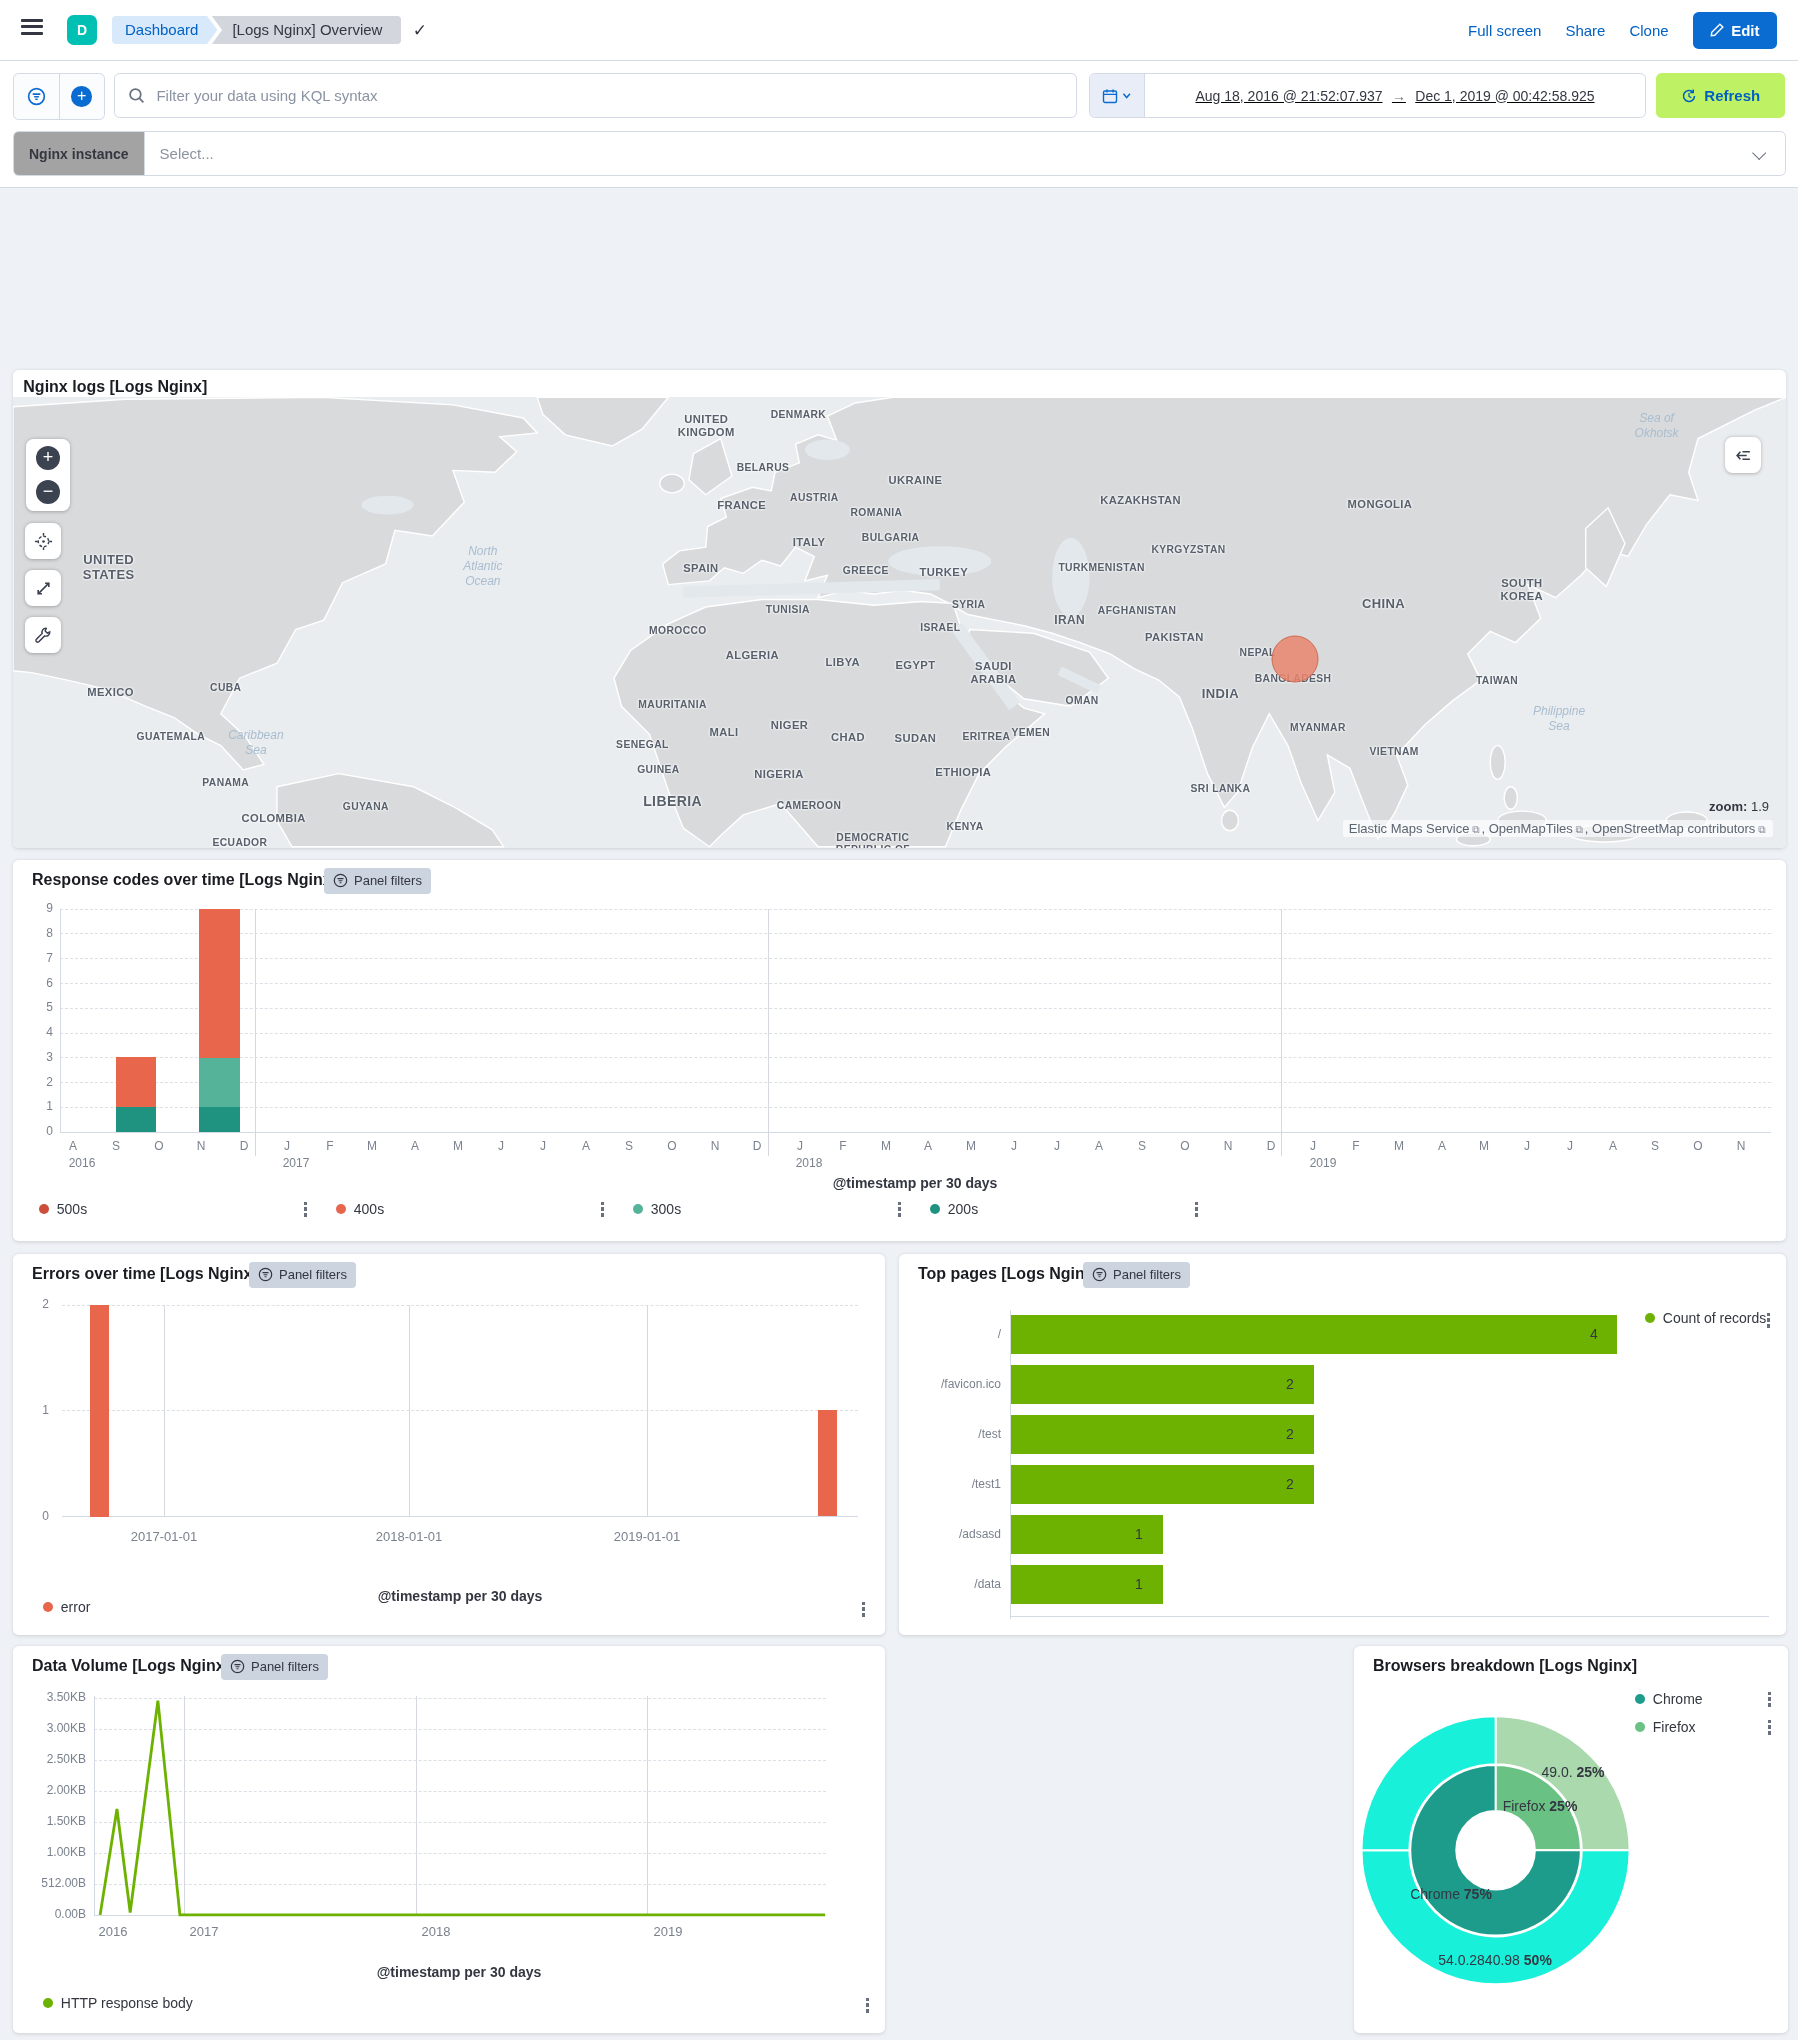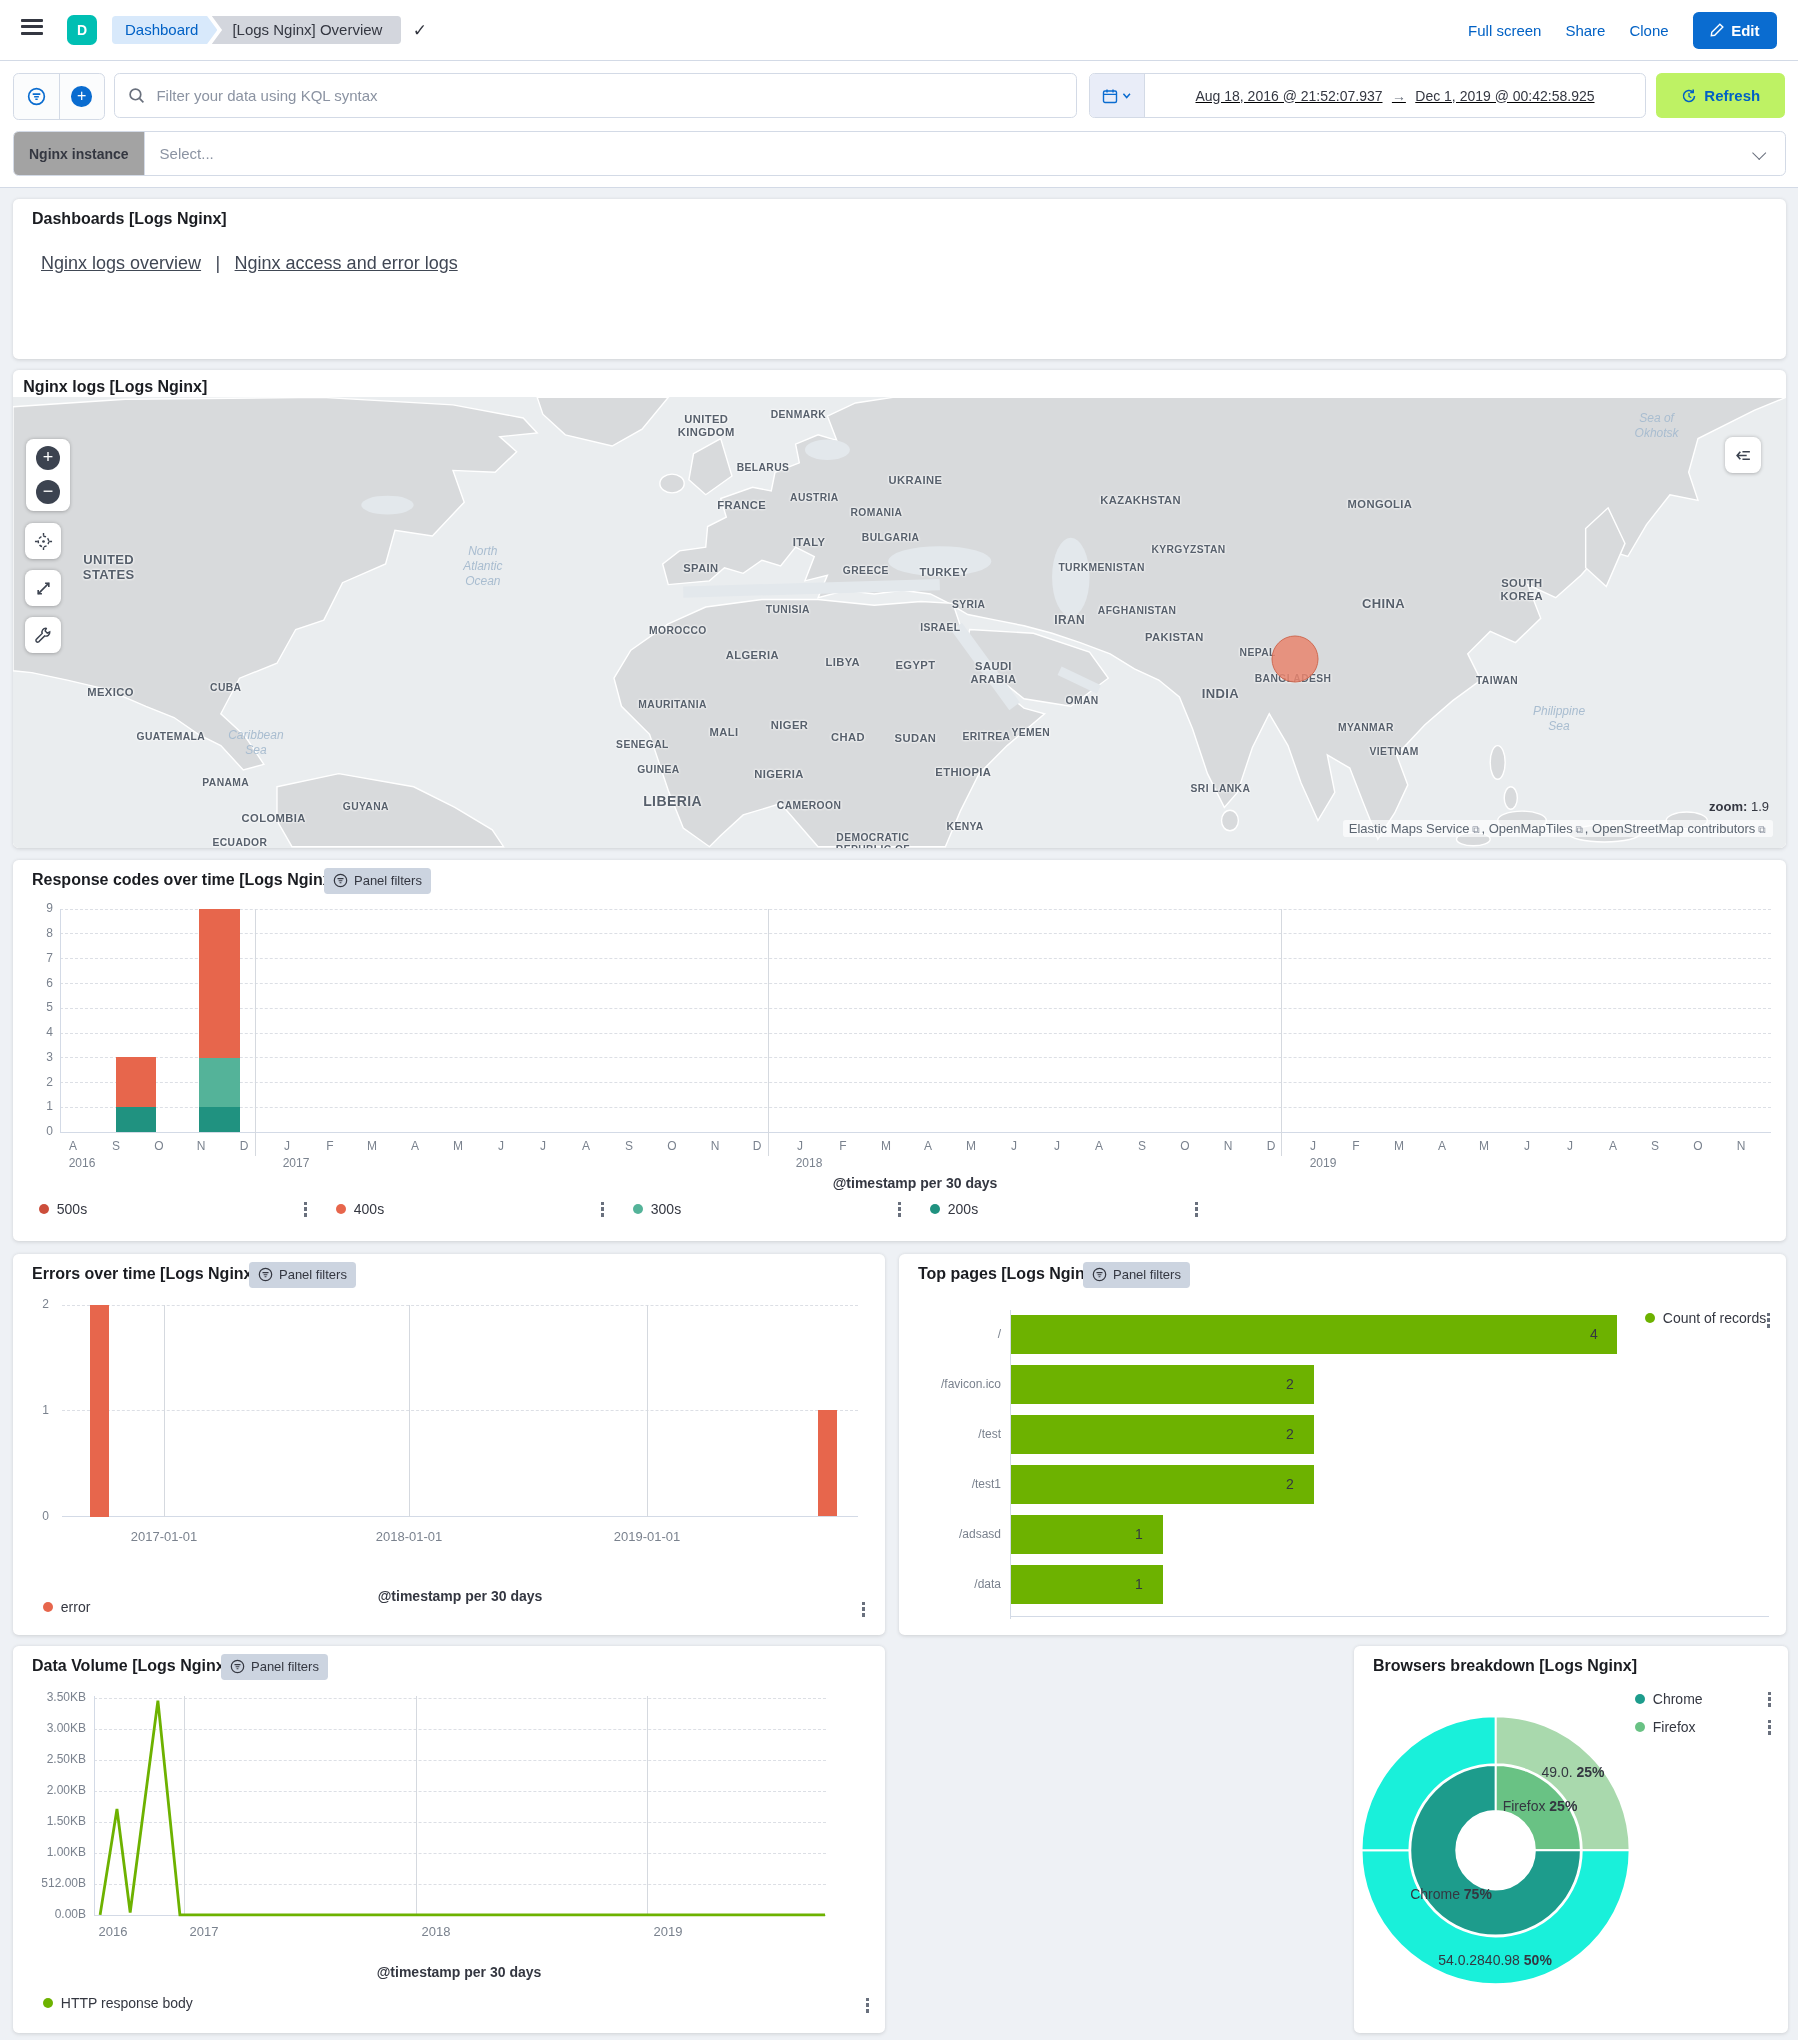--- a/index.html
+++ b/index.html
@@ -150,28 +150,20 @@
         </svg>
       <span>Refresh</span>
     </button>
     <div class="instance-row">
       <div class="instance-label">Nginx instance</div>
       <div class="instance-placeholder">Select...</div>
       <div class="chev"></div>
     </div>
   </div>
 
-  <div class="panel" id="panel-dashboards">
-    <div class="ptitle">Dashboards [Logs Nginx]</div>
-    <div class="dash-links">
-      <a>Nginx logs overview</a>
-      <span class="sep">|</span>
-      <a>Nginx access and error logs</a>
-    </div>
-  </div>
 
   <div class="panel" id="panel-map">
     <div class="ptitle" style="top:7.5px;left:10.3px;">Nginx logs [Logs Nginx]</div>
     <div class="map-box">
       <svg width="1773" height="451" viewBox="0 0 1894 481" style="position:absolute;left:0;top:0;">
         <g fill="#d8dadc" stroke="#ffffff" stroke-width="1.5">
           <path d="M0,10 L120,2 L330,0 L470,8 L545,22 L560,38 L520,42 L538,58 L515,80 L470,78 L482,112 L448,148 L408,142 L398,178 L352,198 L332,238 L302,248 L282,284 L242,300 L222,338 L248,362 L268,392 L246,398 L222,372 L198,360 L172,342 L142,330 L100,312 L58,302 L20,294 L0,292 Z"></path>
           <path d="M560,0 L700,0 L672,34 L640,52 L590,40 L566,18 Z"></path>
           <path d="M282,416 L348,402 L428,416 L472,438 L512,462 L524,480 L298,480 L282,452 Z"></path>
           <ellipse cx="905" cy="34" rx="22" ry="10"></ellipse>
@@ -242,21 +234,21 @@
           <div class="map-label" style="left: 46.8%; top: 58.8%; font-size: 11.2px;">LIBYA</div>
           <div class="map-label" style="left: 50.9%; top: 59.4%; font-size: 11.2px;">EGYPT</div>
           <div class="map-label" style="left: 55.3%; top: 61.2%; font-size: 11.2px;">SAUDI
 ARABIA</div>
           <div class="map-label" style="left: 70.2%; top: 56.8%; font-size: 10.3px;">NEPAL</div>
           <div class="map-label" style="left: 72.2%; top: 62.6%; font-size: 10.3px;">BANGLADESH</div>
           <div class="map-label" style="left: 68.1%; top: 65.8%; font-size: 13px;">INDIA</div>
           <div class="map-label" style="left: 83.7%; top: 62.9%; font-size: 10.3px;">TAIWAN</div>
           <div class="map-label" style="left: 37.2%; top: 68.4%; font-size: 10.3px;">MAURITANIA</div>
           <div class="map-label" style="left: 60.3%; top: 67.5%; font-size: 10.3px;">OMAN</div>
-          <div class="map-label" style="left: 73.6%; top: 73.3%; font-size: 10.3px; margin-left: 48px;">MYANMAR</div>
+          <div class="map-label" style="left: 73.6%; top: 73.3%; font-size: 10.3px;">MYANMAR</div>
           <div class="map-label" style="left: 40.1%; top: 74.2%; font-size: 11.2px;">MALI</div>
           <div class="map-label" style="left: 43.8%; top: 72.8%; font-size: 11.2px;">NIGER</div>
           <div class="map-label" style="left: 47.1%; top: 75.4%; font-size: 11.2px;">CHAD</div>
           <div class="map-label" style="left: 50.9%; top: 75.7%; font-size: 11.2px;">SUDAN</div>
           <div class="map-label" style="left: 54.9%; top: 75.4%; font-size: 10.3px;">ERITREA</div>
           <div class="map-label" style="left: 57.4%; top: 74.5%; font-size: 10.3px;">YEMEN</div>
           <div class="map-label" style="left: 35.5%; top: 77.1%; font-size: 10.3px;">SENEGAL</div>
           <div class="map-label" style="left: 36.4%; top: 82.6%; font-size: 10.3px;">GUINEA</div>
           <div class="map-label" style="left: 43.2%; top: 83.5%; font-size: 11.2px;">NIGERIA</div>
           <div class="map-label" style="left: 53.6%; top: 83.2%; font-size: 11.2px;">ETHIOPIA</div>

